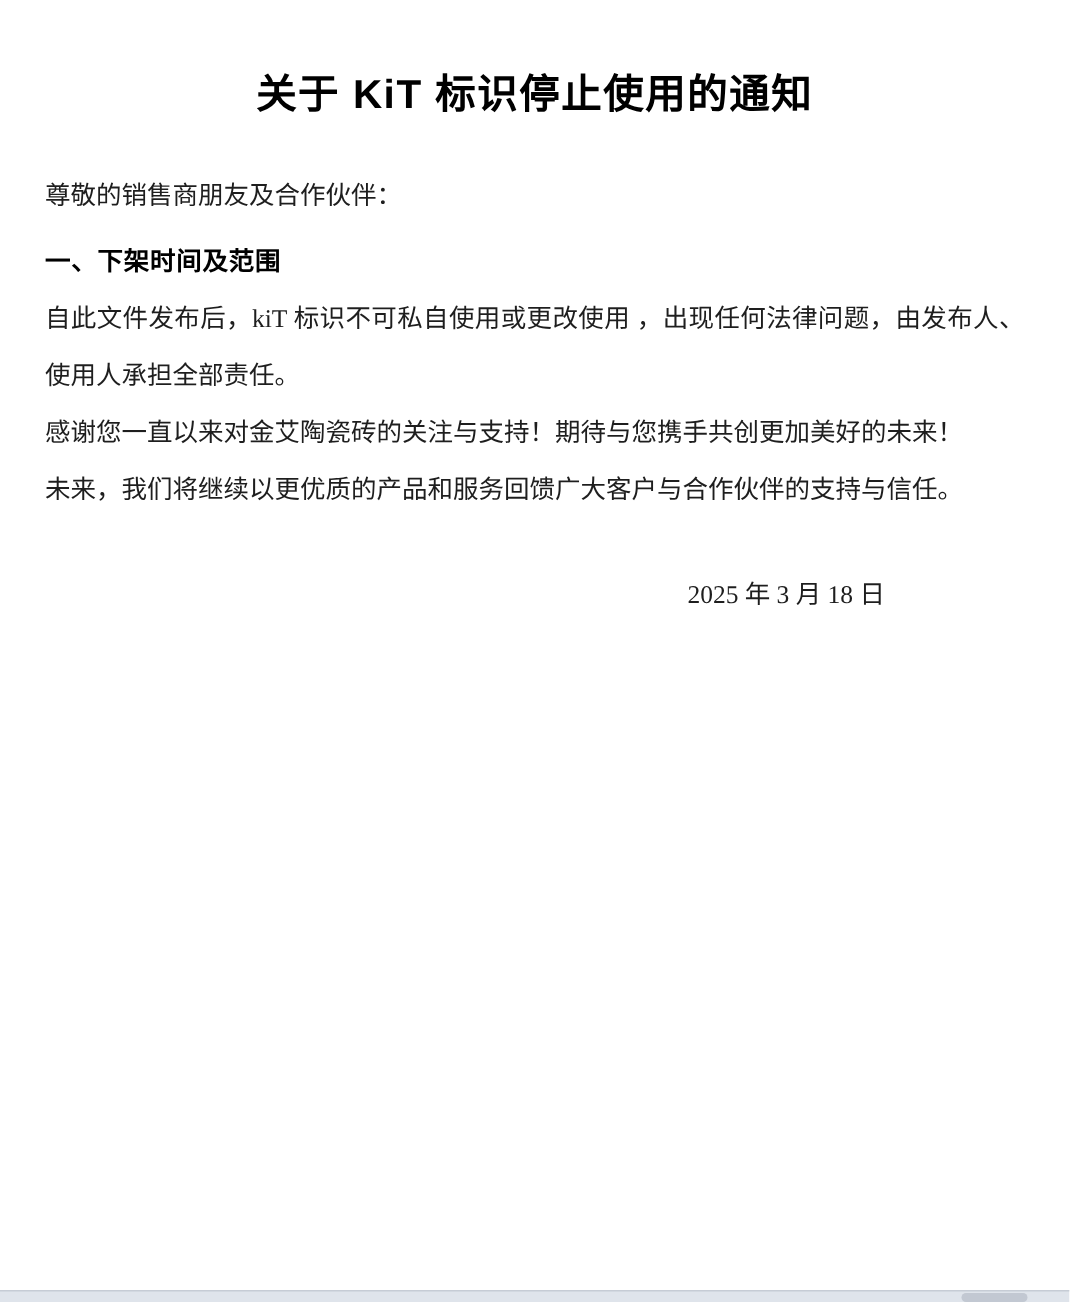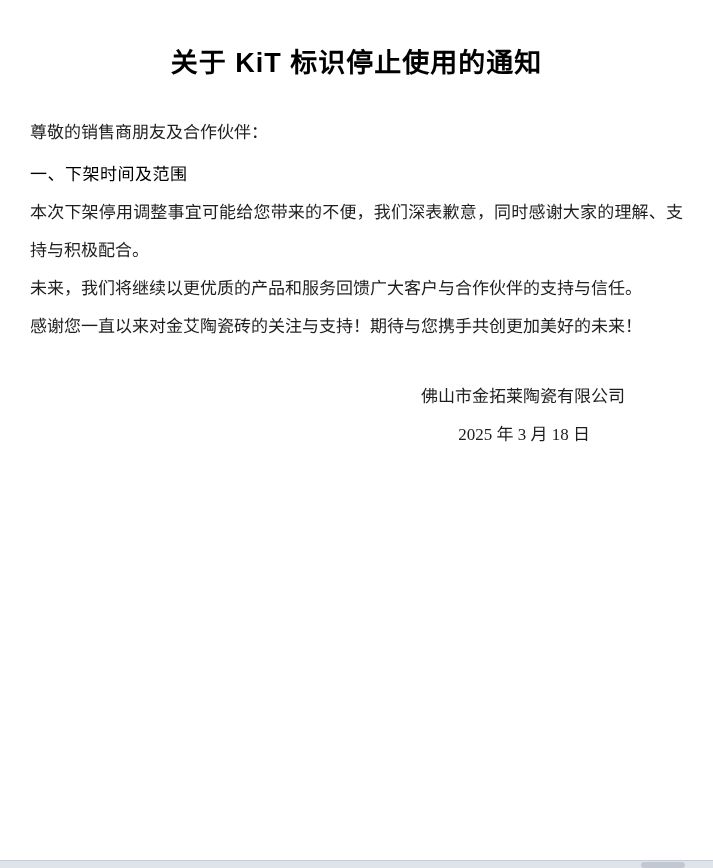--- a/index.html
+++ b/index.html
@@ -31,25 +31,25 @@
     font-size:27px;
     line-height:38px;
     text-align:center;
     letter-spacing:1px;
   }
   p, h2{
     font-size:17px;
     line-height:38px;
     text-align:justify;
   }
-  .salutation{margin-top:32px;}
+  .salutation{margin-top:32px;font-family:Liberation Mono, monospace;}
   .indent{text-indent:2em;}
   h2{
     font-family:"Liberation Sans","DejaVu Sans",sans-serif;
-    font-weight:normal;
+    font-weight:bold;
     color:var(--heading);
     margin-top:4px;
     letter-spacing:.5px;
   }
   .sig-block{margin-top:32px;}
   .signature{
     font-size:17px;
     line-height:38px;
     text-align:right;
     padding-right:58px;
@@ -82,26 +82,25 @@
 
   <h1 class="doc-title">关于 KiT 标识停止使用的通知</h1>
 
   <p class="salutation">尊敬的销售商朋友及合作伙伴：</p>
 
 
   <h2>一、下架时间及范围</h2>
 
 
 
-  <p>本次下架停用调整事宜可能给您带来的不便，我们深表歉意，同时感谢大家的理解、支持与积极配合。</p>
+  <p>自此文件发布后，kiT 标识不可私自使用或更改使用 ，出现任何法律问题，由发布人、使用人承担全部责任。</p>
+  <p>感谢您一直以来对金艾陶瓷砖的关注与支持！期待与您携手共创更加美好的未来！</p>
   <p>未来，我们将继续以更优质的产品和服务回馈广大客户与合作伙伴的支持与信任。</p>
-  <p>感谢您一直以来对金艾陶瓷砖的关注与支持！期待与您携手共创更加美好的未来！</p>
 
   <div class="sig-block">
-    <div class="signature">佛山市金拓莱陶瓷有限公司</div>
     <div class="sign-date">2025 年 3 月 18 日</div>
   </div>
 
 </div>
 
 <div class="bottom-bar">
   <div class="thumb"></div>
 </div>
 
 </body></html>

